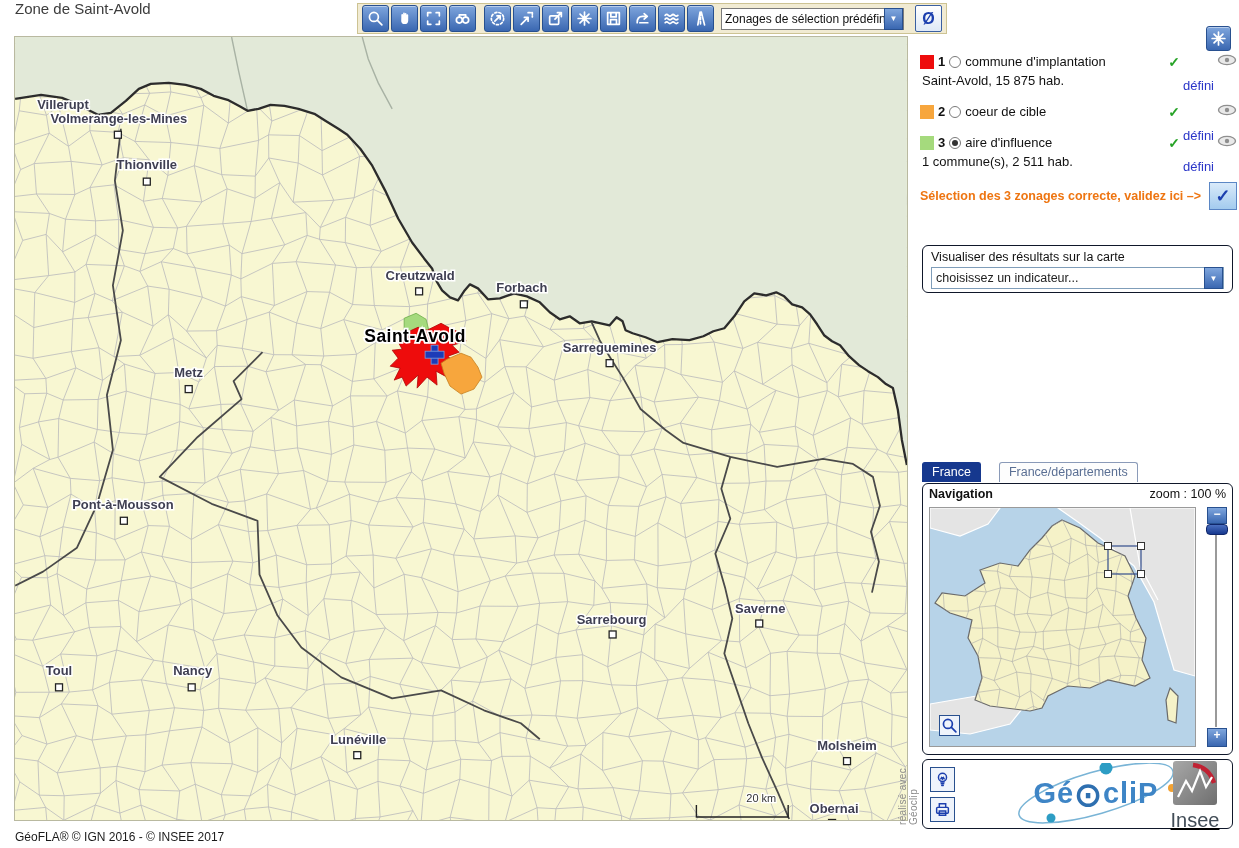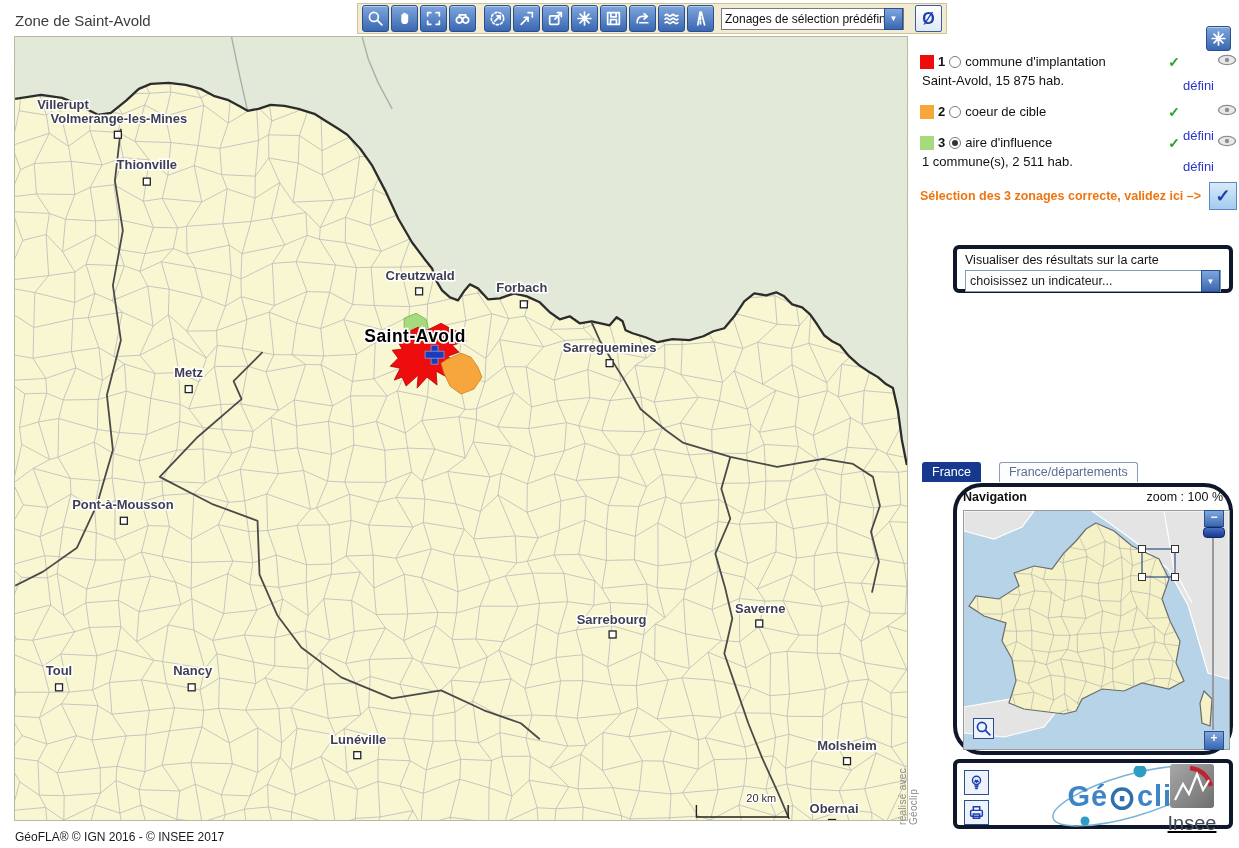--- a/index.html
+++ b/index.html
@@ -1,20 +1,20 @@
 <!DOCTYPE html>
 <html><head>
 <meta charset="utf-8">
 <style>
   html,body{margin:0;padding:0;background:#fff;}
   body{font-family:"Liberation Sans",sans-serif;}
   #app{position:relative;width:1239px;height:848px;background:#fff;overflow:hidden;}
 
   
-  .map-title{position:absolute;left:15px;top:12px;font-size:15px;color:#3c3c3c;}
+  .map-title{position:absolute;left:15px;top:0;font-size:15px;color:#3c3c3c;}
   .toolbar{position:absolute;left:357px;top:3px;height:31px;display:flex;align-items:center;
            background:#f1ebd3;border:1px solid #cdc393;padding:2px 4px;box-sizing:border-box;}
   .tbtn{width:25px;height:25px;margin-right:2px;display:flex;align-items:center;justify-content:center;
         background:linear-gradient(#7fa6dd,#3a67b1);border:1px solid #28508f;border-radius:3px;
         box-shadow:inset 0 1px 0 rgba(255,255,255,.45);cursor:pointer;flex:0 0 auto;}
   .tbtn.gap{margin-right:8px;}
   .combo{display:flex;align-items:center;height:22px;background:#fff;border:1px solid #7b7b7b;
          margin:0 5px;width:183px;box-sizing:border-box;}
   .combo .cval{flex:1;font-size:12px;color:#111;padding:0 3px;white-space:nowrap;overflow:hidden;}
   .combo-arrow{width:17px;height:20px;background:linear-gradient(#7fa6dd,#3a67b1);border:1px solid #28508f;
@@ -44,30 +44,30 @@
        box-sizing:border-box;position:relative;flex:0 0 auto;cursor:pointer;}
   .radio.sel::after{content:"";position:absolute;left:2px;top:2px;width:6px;height:6px;border-radius:50%;background:#333;}
   .zstatus{margin-left:auto;display:flex;align-items:center;gap:3px;}
   .chk{color:#27a327;font-weight:bold;font-style:normal;font-size:14px;}
   .defini{color:#2a35c8;font-size:13px;margin-top:48px;}
   .zdetail{font-size:13px;color:#111;margin:2px 0 0 2px;height:17px;}
   .validate-row{position:absolute;top:180px;left:2px;right:2px;display:flex;align-items:center;}
   .validate-text{color:#ee7511;font-weight:bold;font-size:12.5px;flex:1;}
   .validate-btn{width:26px;height:26px;background:linear-gradient(#d9eafa,#a3cbee);border:1px solid #5b87c5;
        color:#1c3fae;font-weight:bold;font-size:18px;display:flex;align-items:center;justify-content:center;cursor:pointer;}
-  .box{border:4px solid #0f172a;border-radius:6px;background:#fff;box-sizing:border-box;margin-left:31px;}
+  .box{border:1px solid #0f172a;border-radius:6px;background:#fff;box-sizing:border-box;}
   .results-box{position:absolute;top:243px;left:4px;right:6px;height:48px;padding:4px 8px;}
   .results-label{font-size:12.5px;color:#111;margin-bottom:3px;}
   .select{display:flex;align-items:center;height:20px;border:1px solid #7f9db9;background:#fff;cursor:pointer;}
   .select .sval{flex:1;font-size:12.5px;color:#222;padding:0 4px;white-space:nowrap;overflow:hidden;}
   .tabs{position:absolute;top:460px;left:4px;display:flex;gap:18px;font-size:12.5px;}
   .tab{padding:2px 9px 3px;border:1px solid #8a9ab8;border-bottom:none;border-radius:3px 3px 0 0;
        background:#fdfdfd;color:#5a6f94;cursor:pointer;}
   .tab.active{background:#16388e;color:#fff;border-color:#16388e;}
-  .nav-box{position:absolute;top:481px;left:4px;right:6px;height:272px;padding:3px 6px;border-radius:29px;}
+  .nav-box{position:absolute;top:481px;left:4px;right:6px;height:272px;padding:3px 6px;}
   .nav-head{display:flex;justify-content:space-between;font-size:12.5px;color:#111;}
   .nav-head .nl{font-weight:bold;}
   .minimap{position:absolute;left:6px;top:23px;width:265px;height:238px;border:1px solid #9a9a9a;background:#b7d3e8;}
   .mini-zoom-btn{position:absolute;left:9px;bottom:10px;width:19px;height:19px;background:#eef3fb;
        border:1px solid #28508f;display:flex;align-items:center;justify-content:center;cursor:pointer;}
   .slider{position:absolute;right:3px;top:23px;width:26px;height:240px;}
   .sl-btn{position:absolute;left:4px;width:18px;height:15px;background:linear-gradient(#7fa6dd,#3a67b1);
        border:1px solid #28508f;color:#fff;font-weight:bold;font-size:12px;line-height:13px;text-align:center;cursor:pointer;}
   .sl-minus{top:0;}
   .sl-plus{bottom:0;height:17px;}

